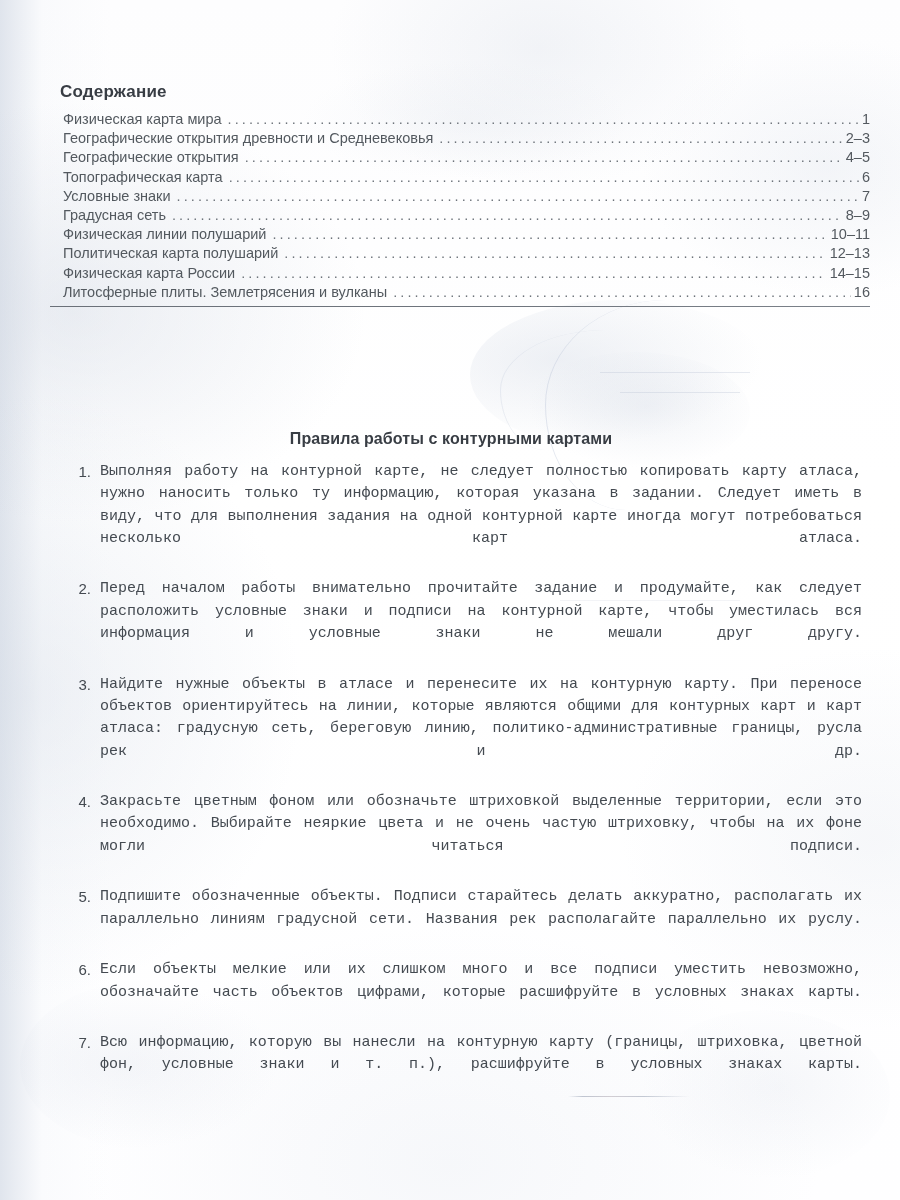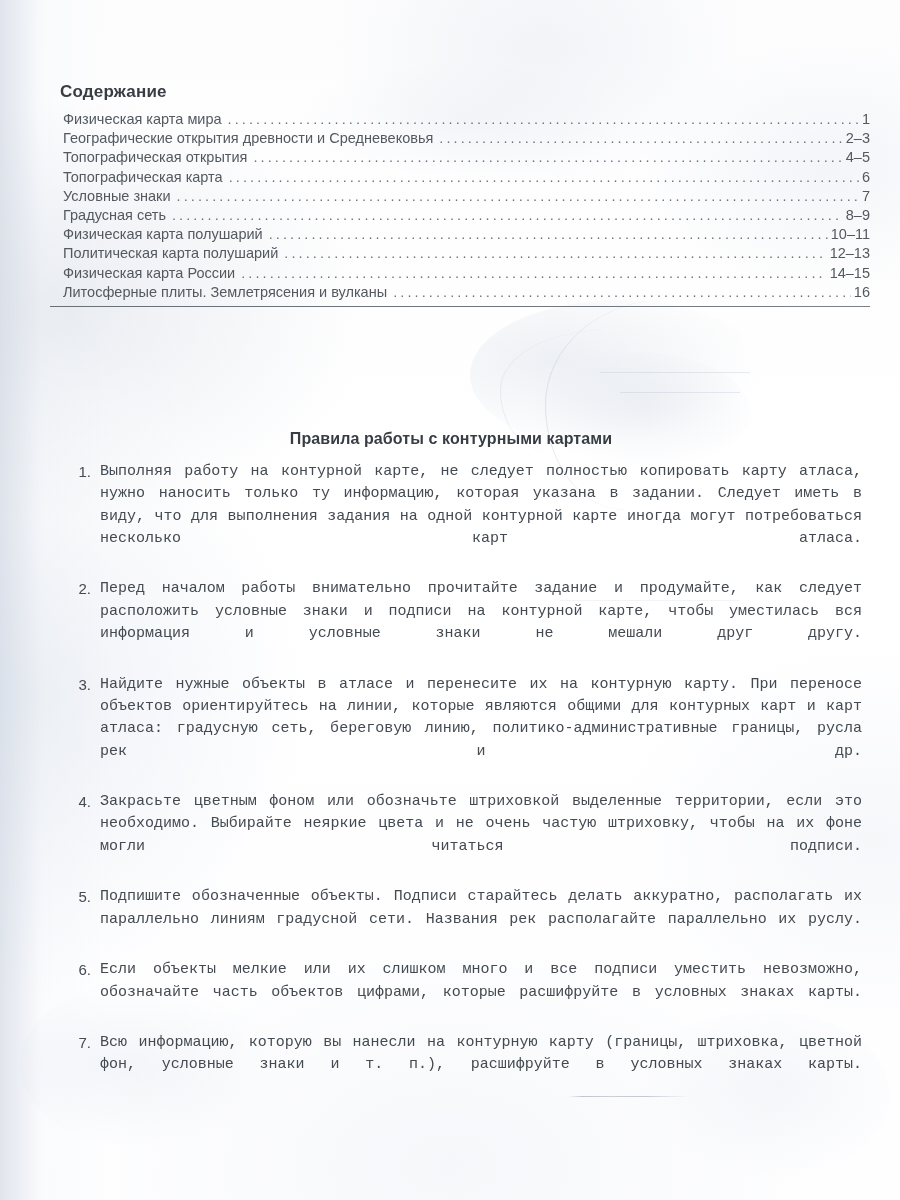--- a/index.html
+++ b/index.html
@@ -224,21 +224,21 @@
       <span class="toc-page">1</span>
     </div>
 
     <div class="toc-row">
       <span class="toc-label">Географические открытия древности и Средневековья</span>
       <span class="toc-dots"></span>
       <span class="toc-page">2–3</span>
     </div>
 
     <div class="toc-row">
-      <span class="toc-label">Топографическая открытия</span>
+      <span class="toc-label">Географические открытия</span>
       <span class="toc-dots"></span>
       <span class="toc-page">4–5</span>
     </div>
 
     <div class="toc-row">
       <span class="toc-label">Топографическая карта</span>
       <span class="toc-dots"></span>
       <span class="toc-page">6</span>
     </div>
 
@@ -248,21 +248,21 @@
       <span class="toc-page">7</span>
     </div>
 
     <div class="toc-row">
       <span class="toc-label">Градусная сеть</span>
       <span class="toc-dots"></span>
       <span class="toc-page">8–9</span>
     </div>
 
     <div class="toc-row">
-      <span class="toc-label">Физическая карта полушарий</span>
+      <span class="toc-label">Физическая линии полушарий</span>
       <span class="toc-dots"></span>
       <span class="toc-page">10–11</span>
     </div>
 
     <div class="toc-row">
       <span class="toc-label">Политическая карта полушарий</span>
       <span class="toc-dots"></span>
       <span class="toc-page">12–13</span>
     </div>
 

